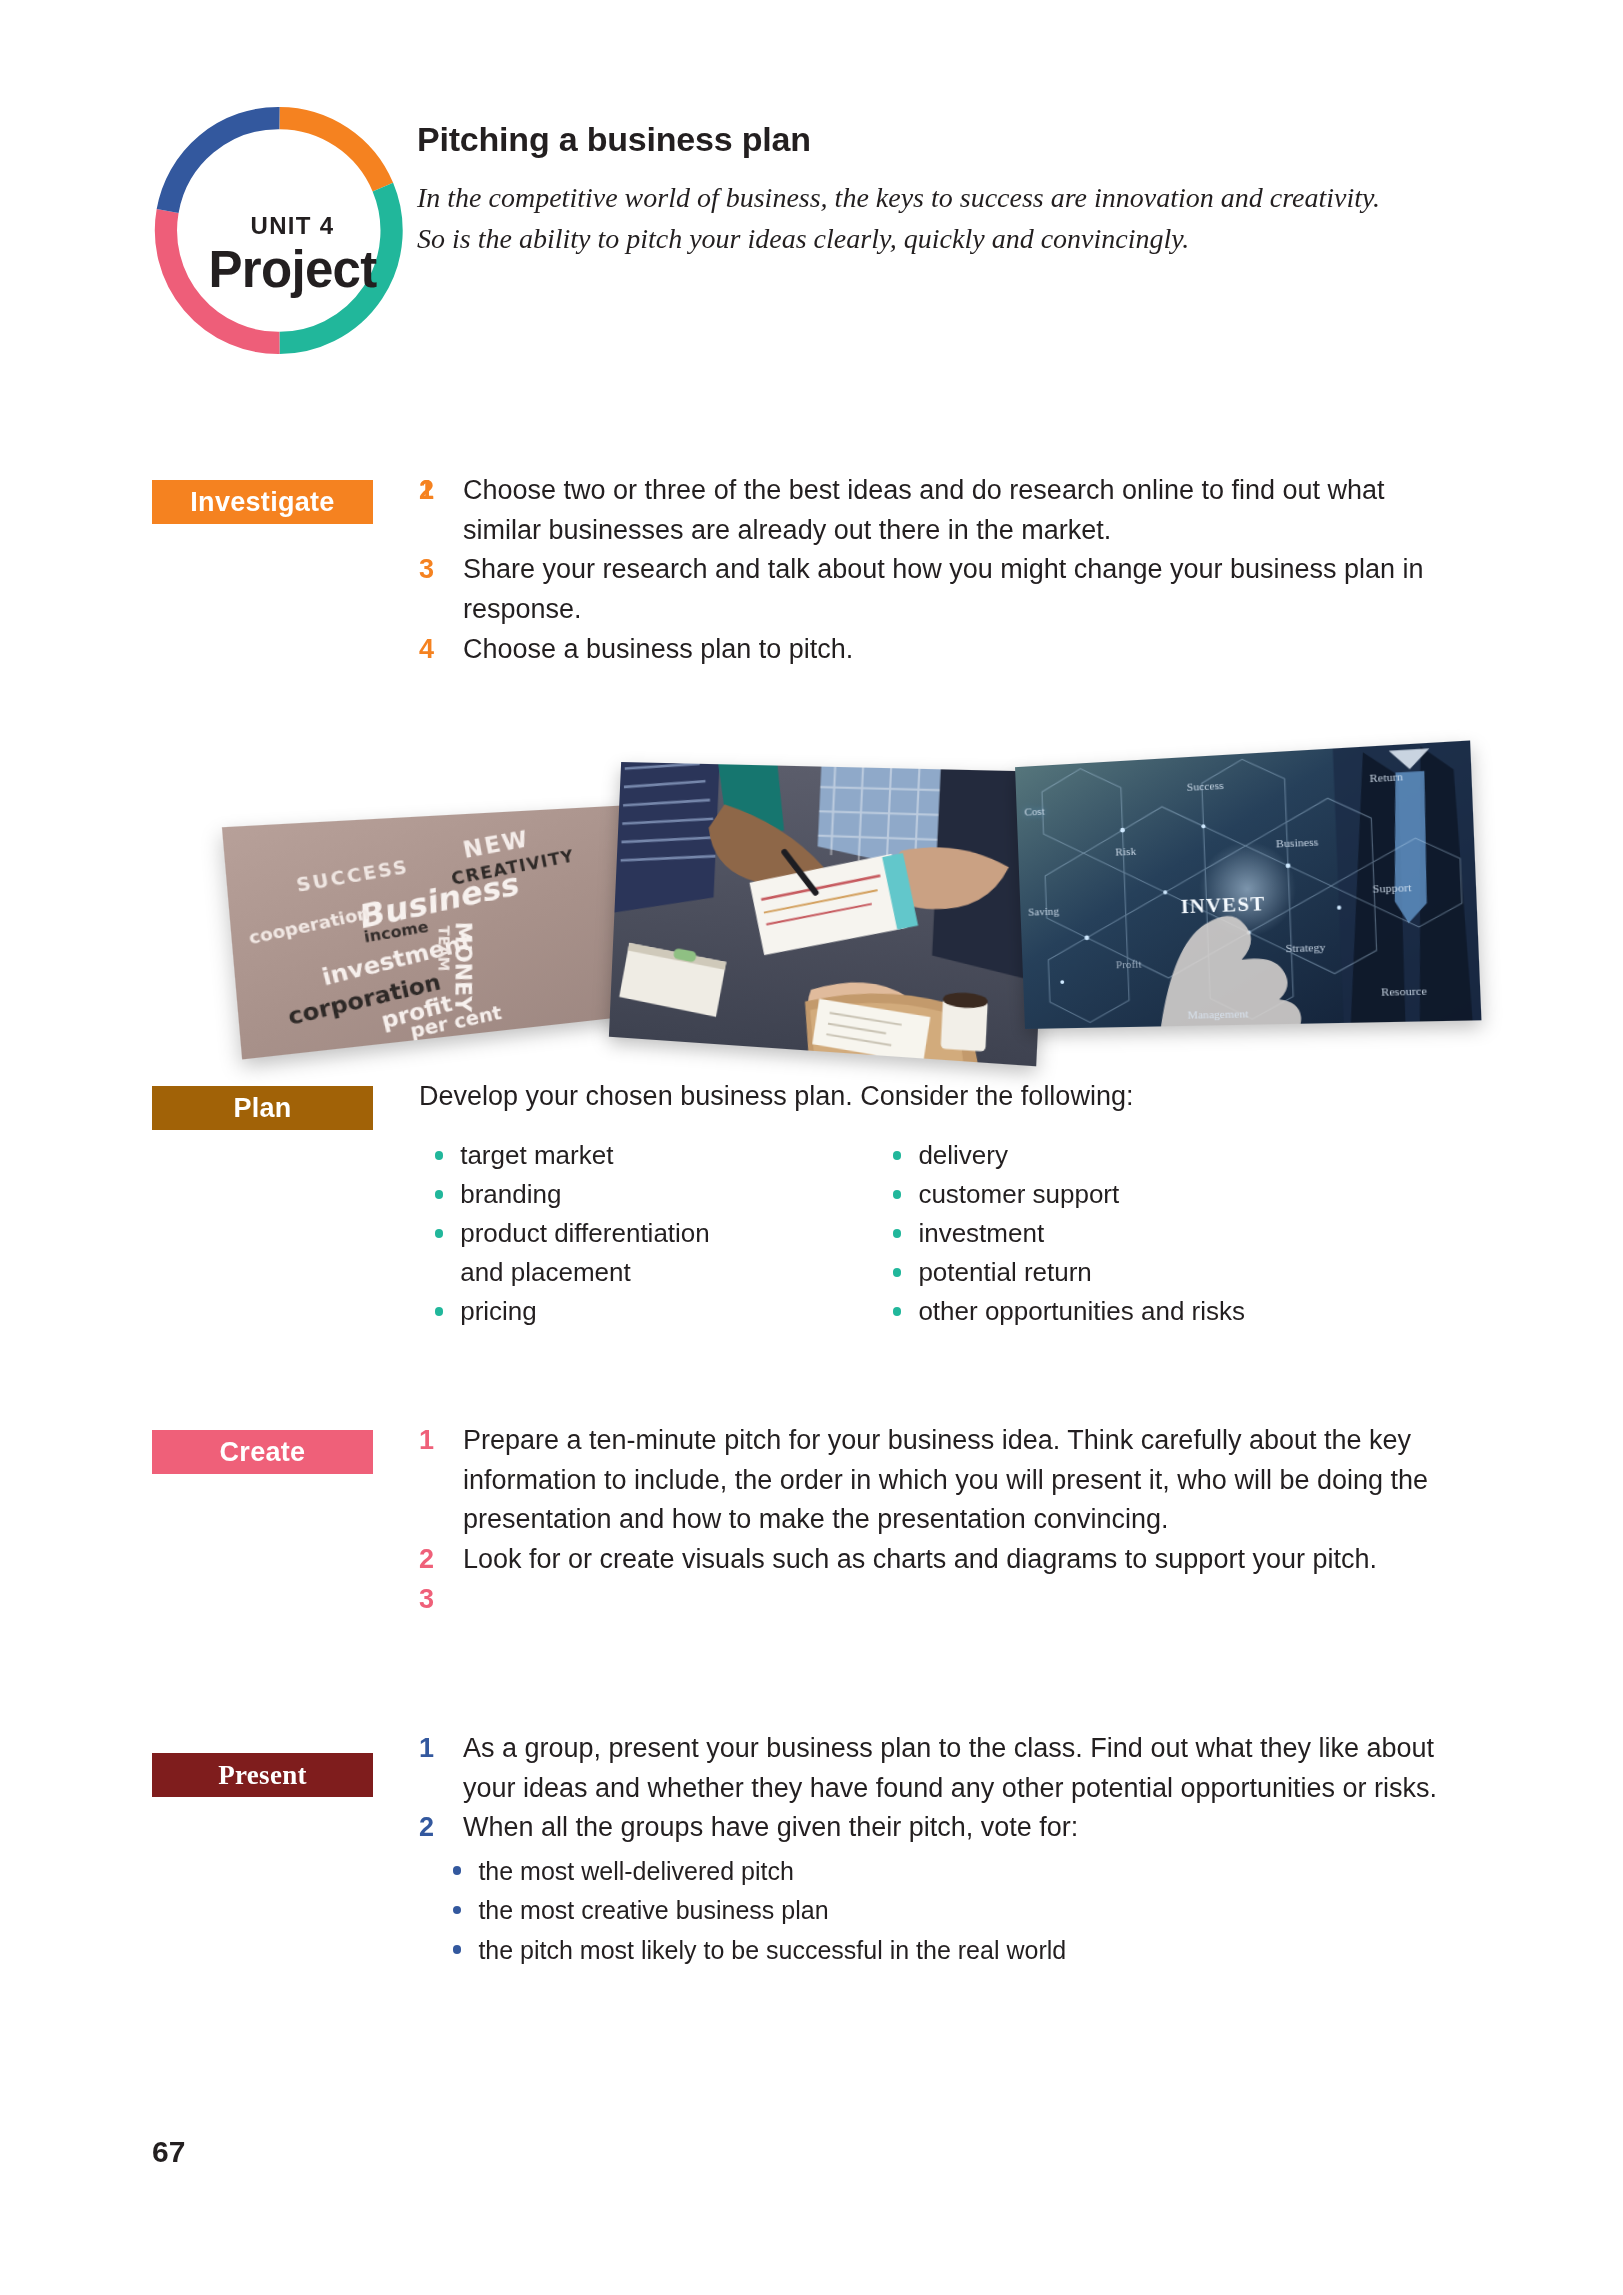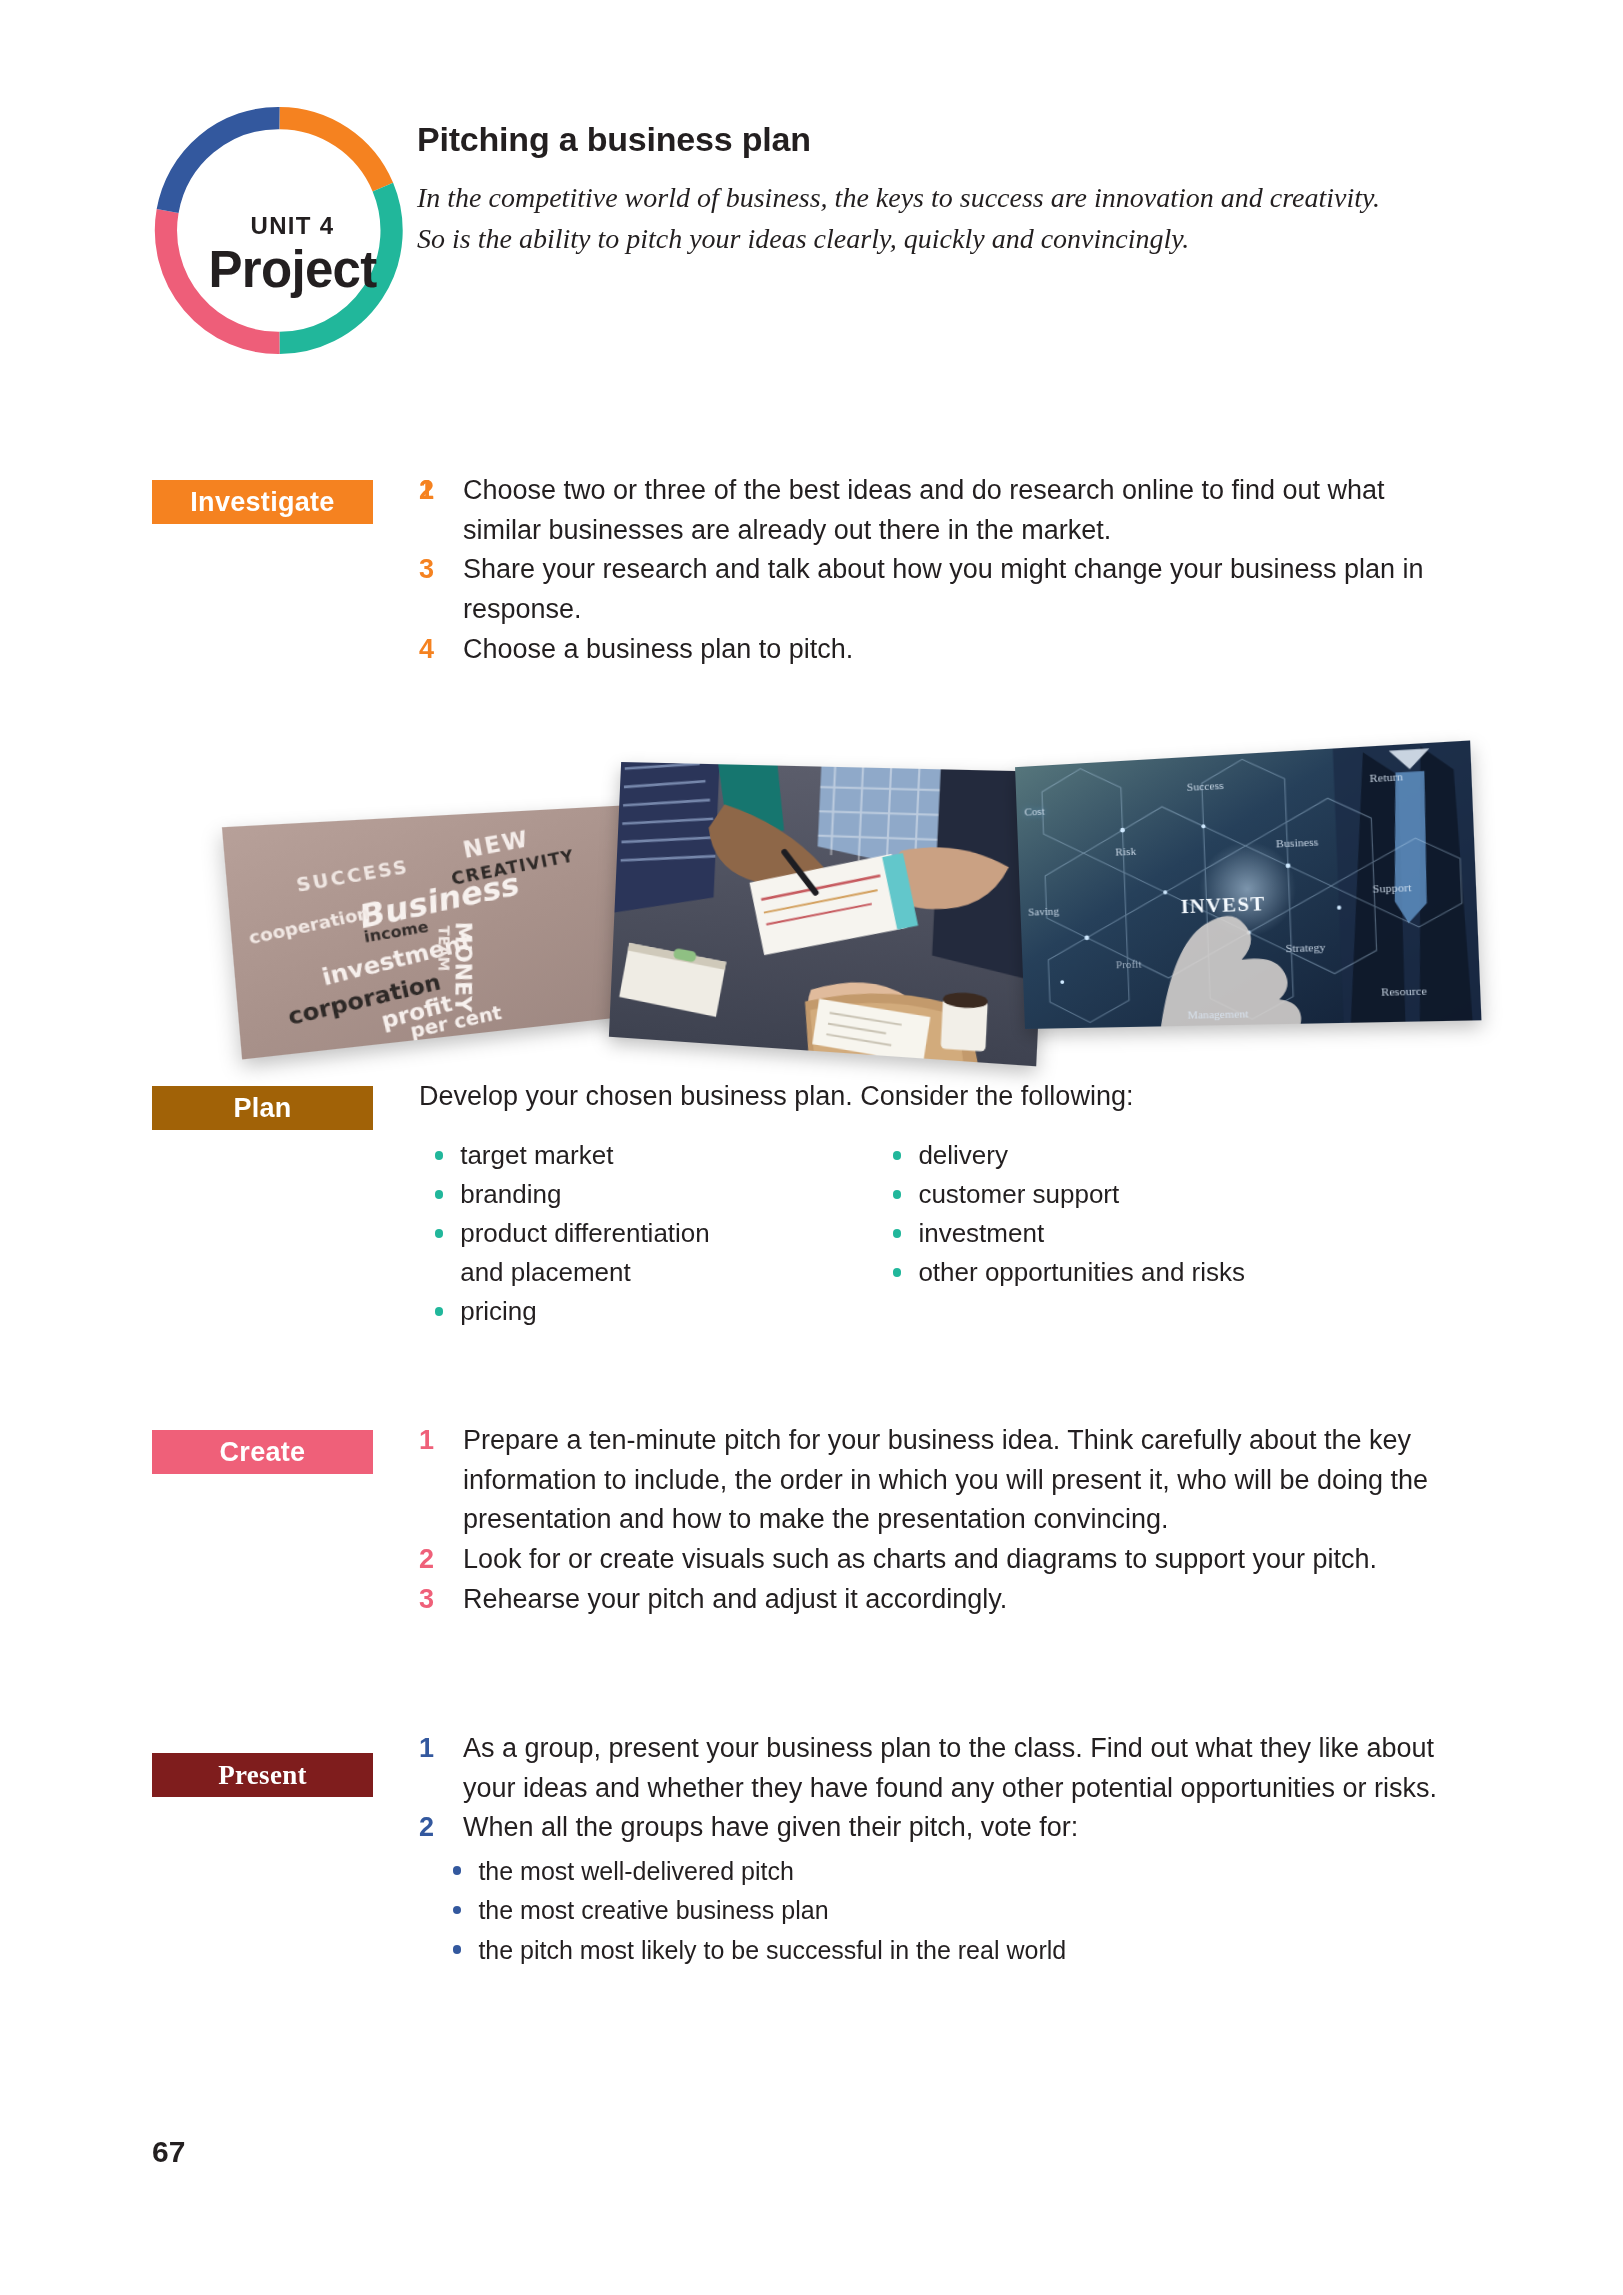--- a/index.html
+++ b/index.html
@@ -481,20 +481,24 @@
           <li class="bul-item">
             <span class="dot"></span>
             <span>customer support</span>
           </li>
           <li class="bul-item">
             <span class="dot"></span>
             <span>investment</span>
           </li>
           <li class="bul-item">
             <span class="dot"></span>
+            <span>potential return</span>
+          </li>
+          <li class="bul-item">
+            <span class="dot"></span>
             <span>other opportunities and risks</span>
           </li>
         </ul>
       </div>
     </div>
   </div>
 </div>
 
 <div class="section" id="sec-create">
   <div class="badge" id="badge-create">Create</div>
@@ -503,21 +507,20 @@
       <li class="num-item">
         <span class="num">1</span>
         <span>Prepare a ten-minute pitch for your business idea. Think carefully about the key information to include, the order in which you will present it, who will be doing the presentation and how to make the presentation convincing.</span>
       </li>
       <li class="num-item">
         <span class="num">2</span>
         <span>Look for or create visuals such as charts and diagrams to support your pitch.</span>
       </li>
       <li class="num-item">
         <span class="num">3</span>
-        <span>Rehearse your pitch and adjust it accordingly.</span>
       </li>
     </ul>
   </div>
 </div>
 
 <div class="section" id="sec-present">
   <div class="badge" id="badge-present">Present</div>
   <div class="body-col" id="present-body">
     <ul class="num-list">
       <li class="num-item">

